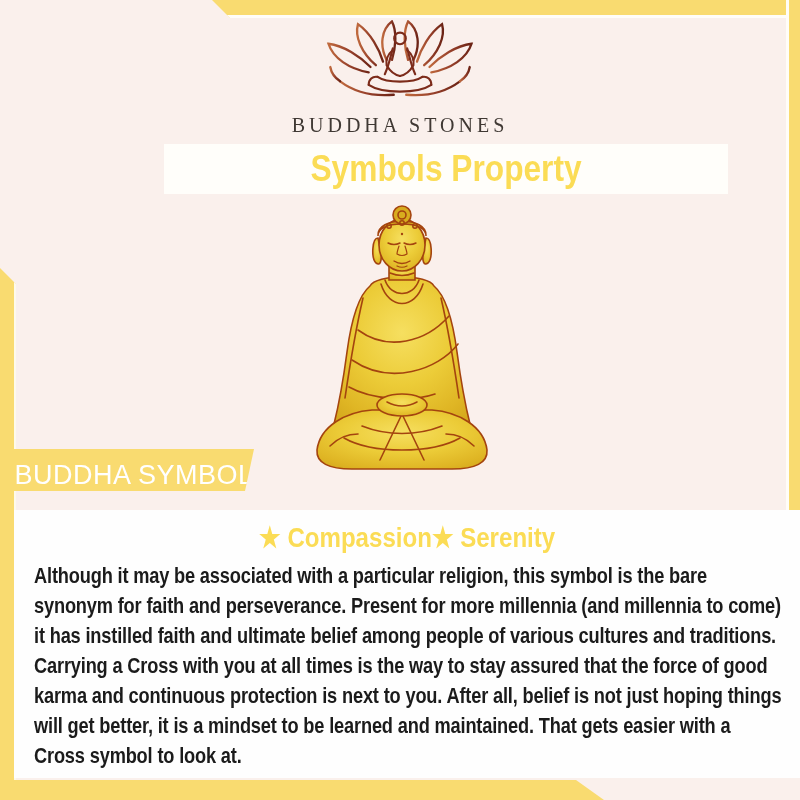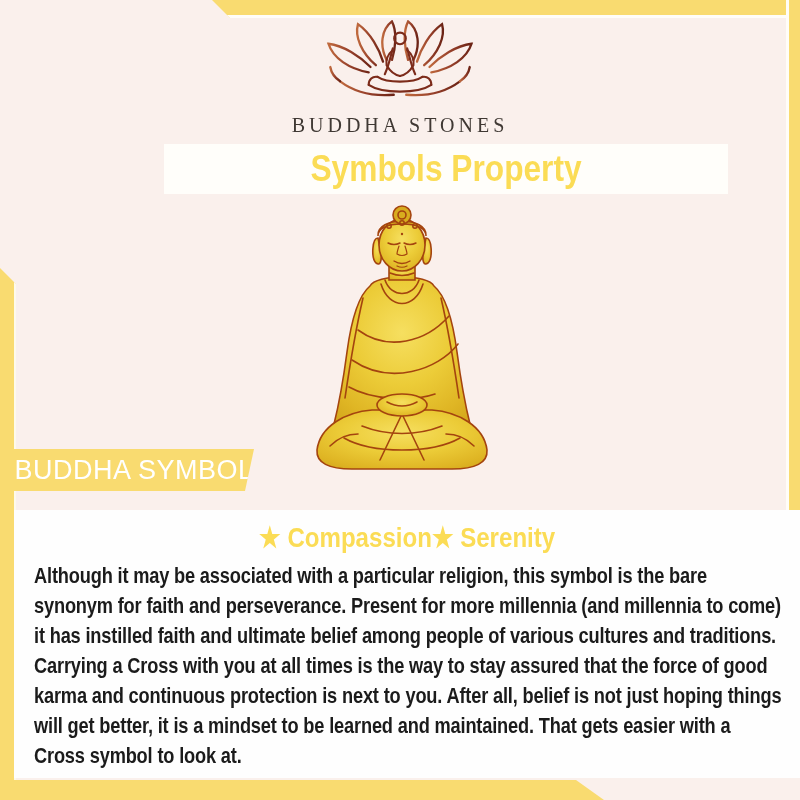--- a/index.html
+++ b/index.html
@@ -48,21 +48,21 @@
     transform:scaleX(.88);transform-origin:center;white-space:nowrap;
   }
   
   .statue-wrap{position:absolute;left:292px;top:202px;width:220px;height:276px;}
   .statue-wrap svg{width:100%;height:100%;}
   
   .symbol-banner{
     position:absolute;left:14px;top:449px;width:240px;height:42px;
     background:var(--yellow,#F9DB70);
     clip-path:polygon(0 0,100% 0,calc(100% - 9px) 100%,0 100%);
-    display:flex;align-items:center;justify-content:center;
+    display:flex;align-items:flex-end;justify-content:center;
   }
   .symbol-text{color:#FFFFFF;font-size:27px;letter-spacing:.5px;white-space:nowrap;}
   
   .content-panel{
     position:absolute;left:14px;top:510px;width:786px;height:268px;
     background:var(--panel-white,#FEFEFE);
   }
   .properties-line{
     margin-top:11px;text-align:center;
     color:var(--yellow-text,#FBDC55);font-weight:bold;font-size:28px;

